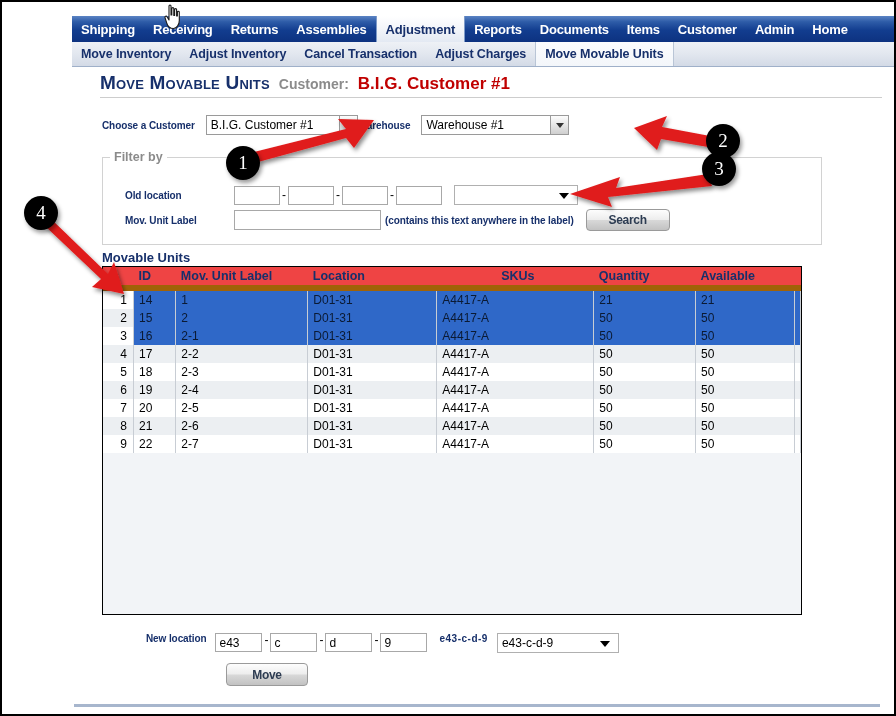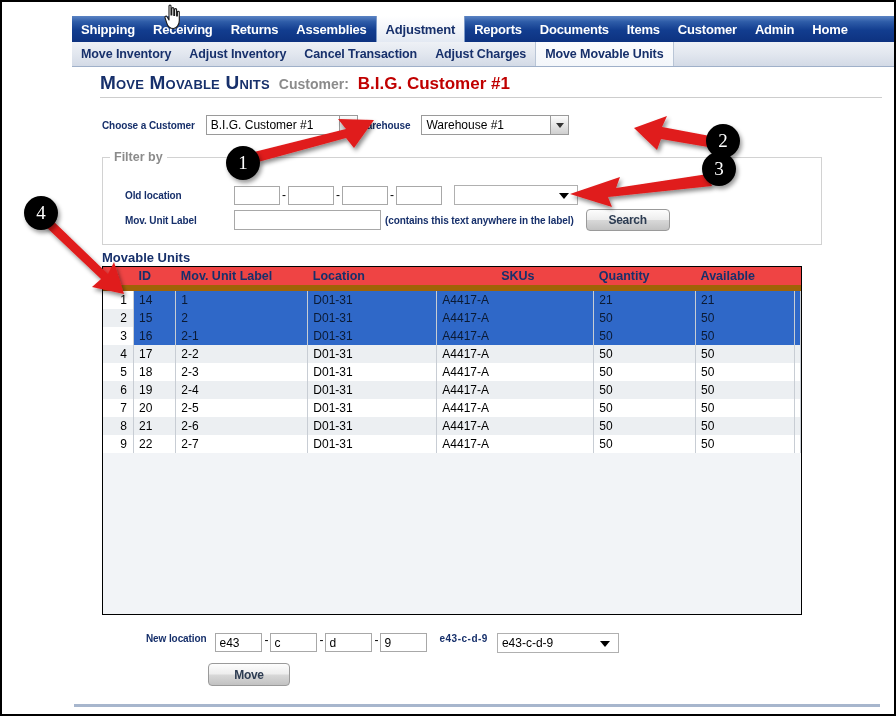--- a/index.html
+++ b/index.html
@@ -290,21 +290,21 @@
   
   .newloc-row {
     position: absolute;
     left: 112px;
     top: 631px;
     height: 22px;
     display: flex;
     align-items: flex-start;
     margin-left: 32px;
   }
-  .move-btn-wrap { position: absolute; left: 206px; top: 661px; }
+  .move-btn-wrap { position: absolute; left: 224px; top: 661px; }
   .bottom-rule {
     position: absolute;
     left: 72px;
     top: 702px;
     width: 806px;
     height: 3px;
     background: #a7b6cd;
   }
 
   

